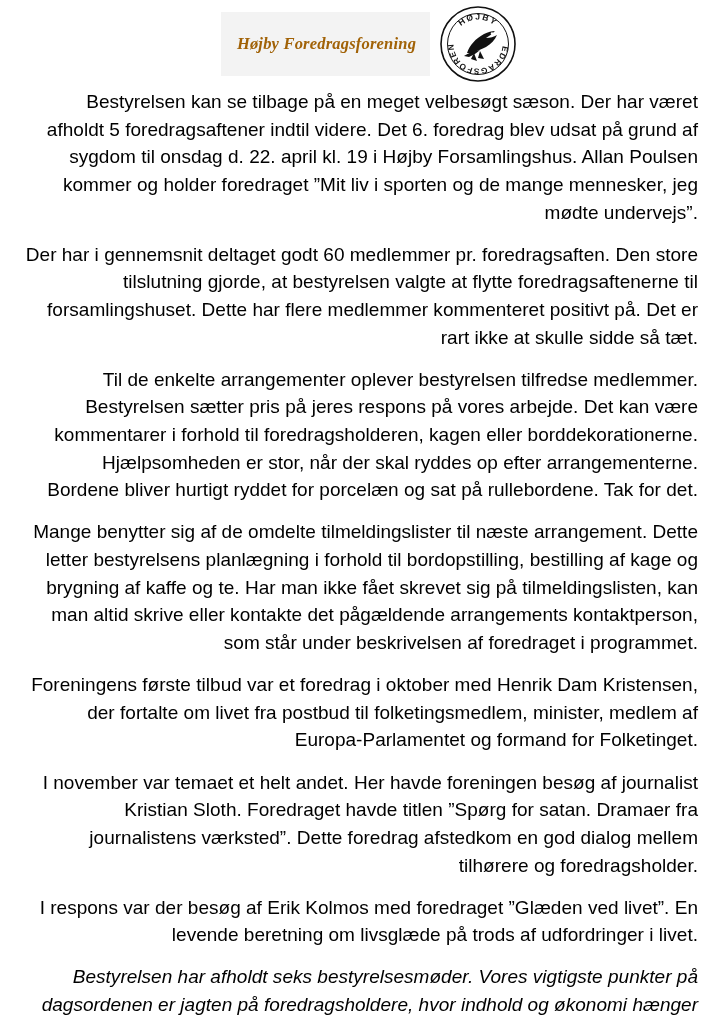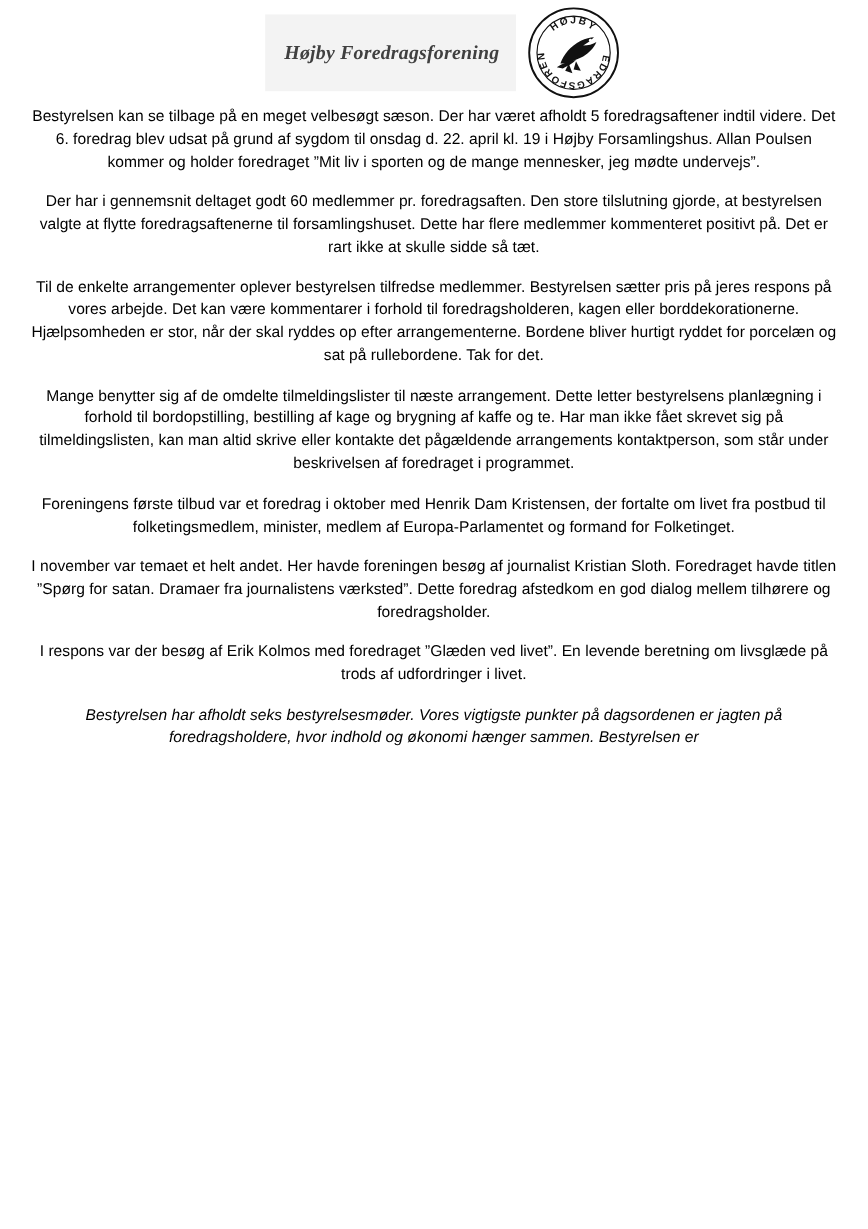--- a/index.html
+++ b/index.html
@@ -36,21 +36,21 @@
     align-items: center;
     gap: 4px;
     transform: translateX(10px);
   }
   .wordmark {
     font-family: "Liberation Serif", serif;
     font-style: italic;
     font-weight: bold;
     font-size: 16.5px;
     letter-spacing: 0.2px;
-    color: #404040;
+    color: #a16207;
     background: #f3f3f3;
     padding: 22px 14px 22px 16px;
     white-space: nowrap;
   }
   .emblem {
     position: relative;
     width: 88px;
     height: 82px;
     flex: 0 0 auto;
   }
@@ -58,24 +58,24 @@
 
   
   h1.doc-title {
     font-size: 13.3px;
     font-weight: bold;
     margin: 10px 0 14px 0;
     line-height: 1.35;
     letter-spacing: 0.05px;
   }
   p.para {
-    font-size: 13px;
+    font-size: 19px;
     line-height: 1.455;
     margin: 0 0 14.5px 0;
-    text-align: center;
+    text-align: right;
     letter-spacing: 0.02px;
   }
   p.para.last {
     margin-bottom: 3px;
     font-style: italic;
   }
 </style>
 </head>
 <body>
 

